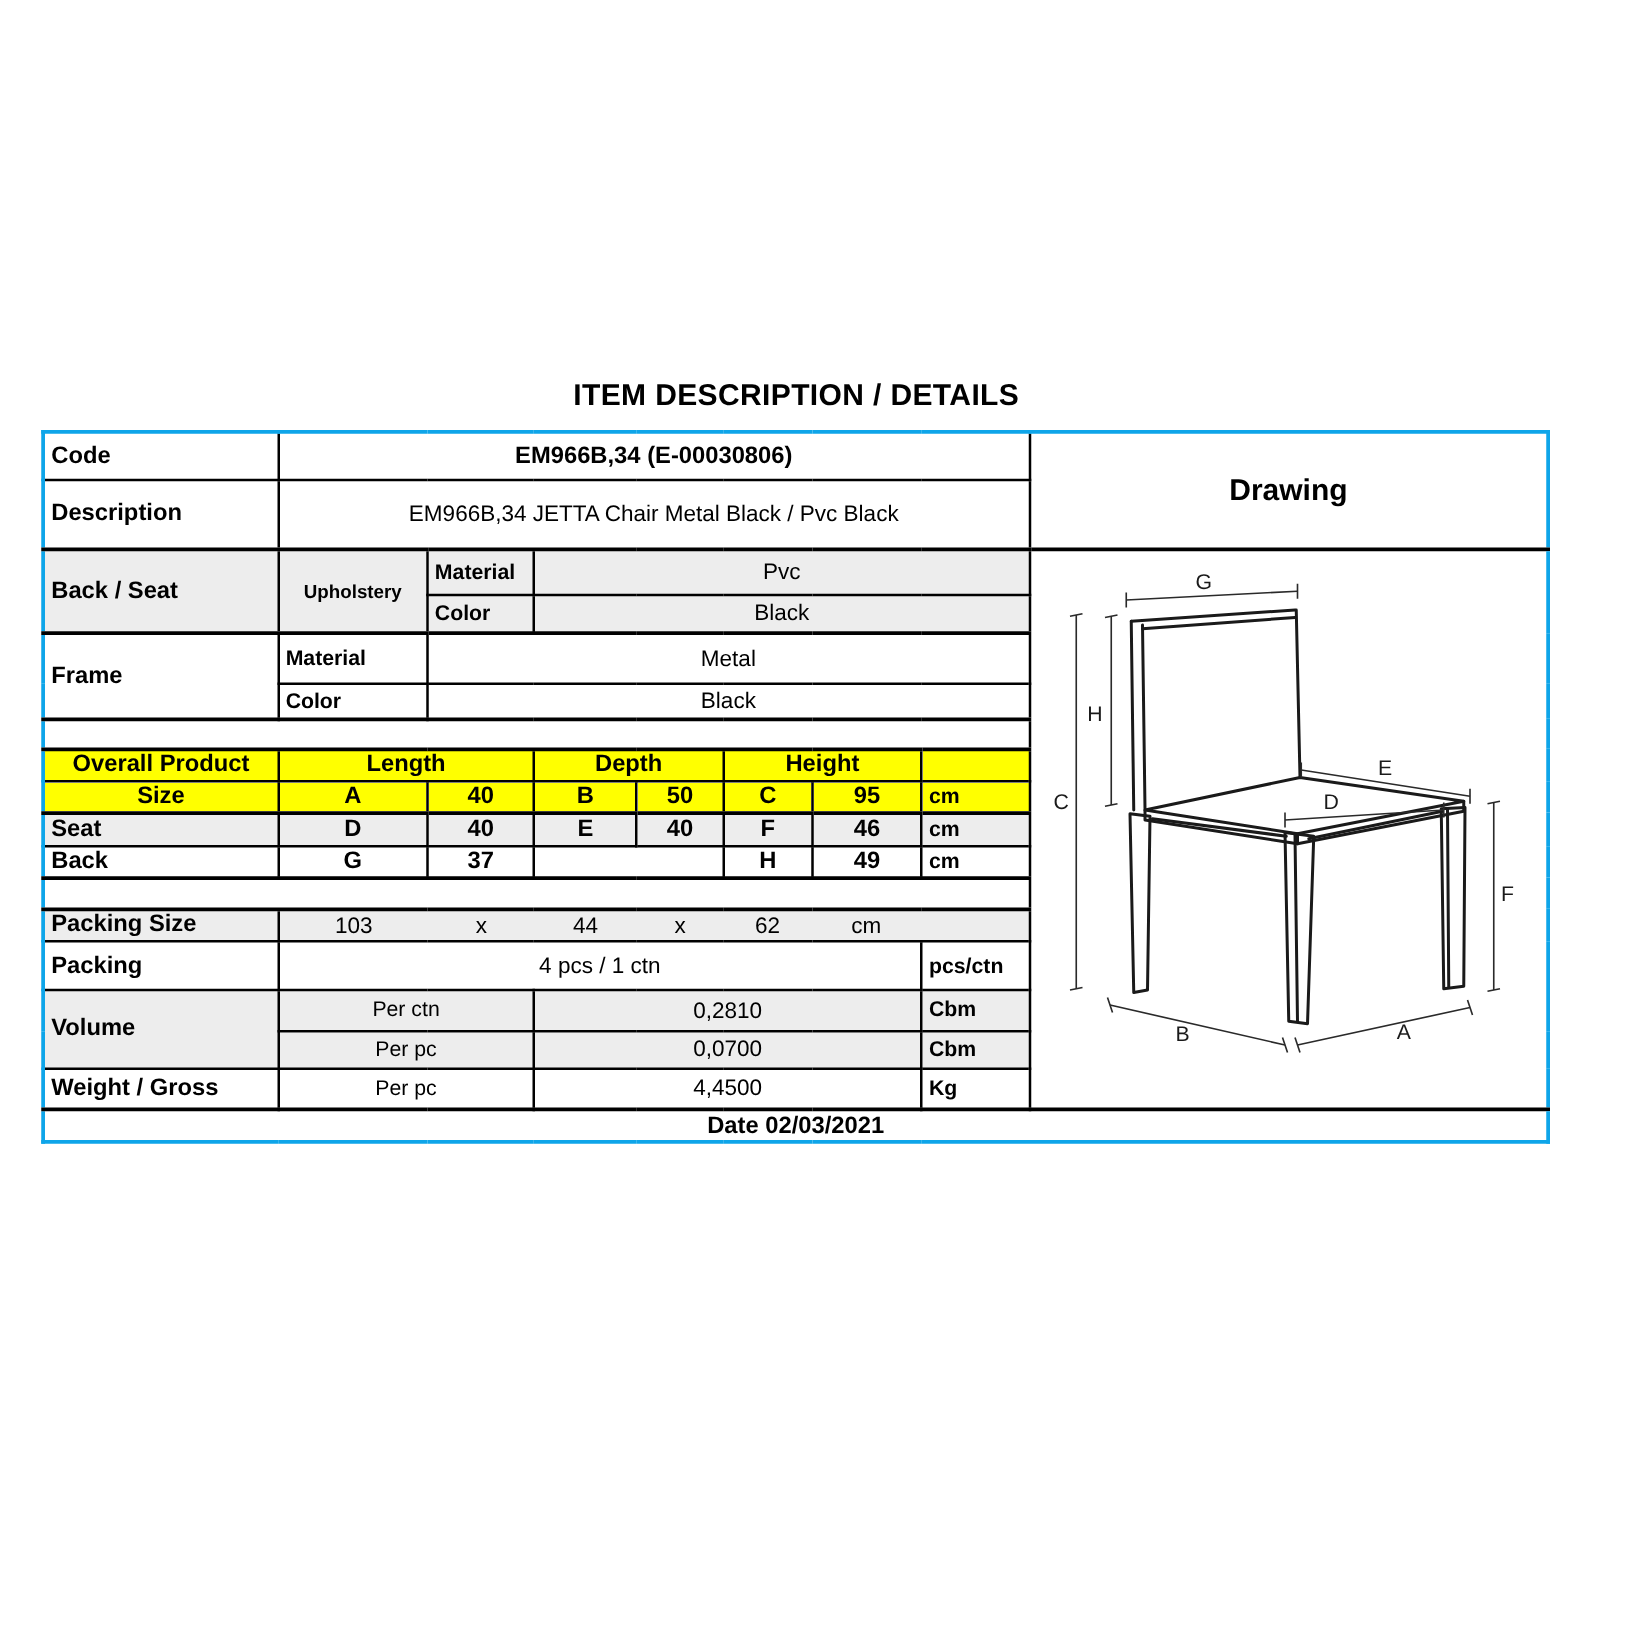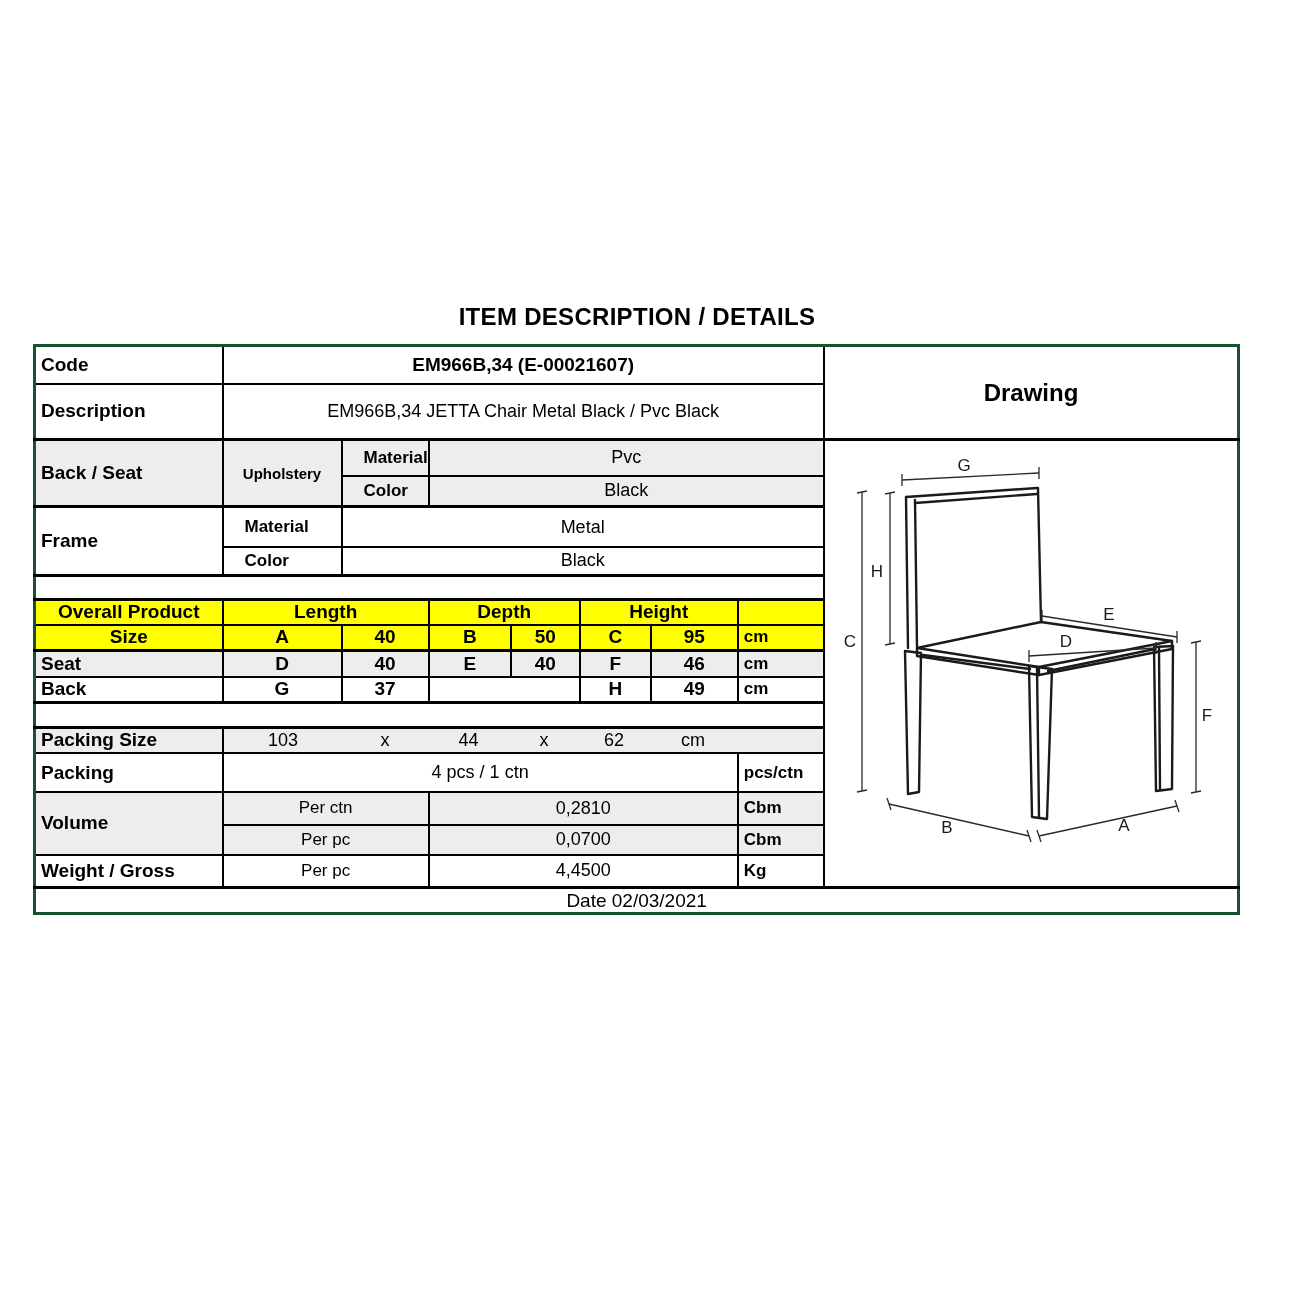--- a/index.html
+++ b/index.html
@@ -5,42 +5,42 @@
   html,body{margin:0;padding:0;}
   body{
     width:1300px;height:1300px;background:#ffffff;position:relative;
     font-family:"Liberation Sans", sans-serif;color:#000;
   }
   .title{
     position:absolute;top:303px;left:36px;width:1202px;text-align:center;
     font-weight:bold;font-size:24px;letter-spacing:.3px;
   }
   .sheet{position:absolute;top:344px;left:33px;}
-  table{border-collapse:collapse;table-layout:fixed;border:3px solid #14532d;}
+  table{border-collapse:collapse;table-layout:fixed;border:3px solid #0ea5e9;}
   td{
     border:2px solid #000;padding:0;text-align:center;font-size:18px;
     overflow:hidden;vertical-align:middle;white-space:nowrap;
   }
   td.label{text-align:left;font-weight:bold;font-size:19px;padding-left:5px;}
-  td.sub{text-align:left;font-weight:bold;font-size:17px;padding-left:21px;}
+  td.sub{text-align:left;font-weight:bold;font-size:17px;padding-left:5px;}
   td.subc{font-size:17px;}
   td.unit{text-align:left;font-weight:bold;font-size:17px;padding-left:5px;}
   td.b{font-weight:bold;font-size:19px;}
   .gray{background:#ededed;}
   .yellow{background:#ffff00;margin-left:25px;}
   .bt3{border-top-width:3px !important;}
   td.center{text-align:center;}
   td.drawhead{font-weight:bold;font-size:24px;text-align:center;}
   td.drawcanvas{vertical-align:top;padding:0;}
   .ps-grid{
     display:grid;grid-template-columns:119px 85px 82px 69px 71px 87px 86px;
     width:100%;
   }
   .ps-grid span{display:block;text-align:center;font-size:18px;}
-  .datecell{font-weight:normal;font-size:19px;text-align:center;margin-left:41px;}
+  .datecell{font-weight:bold;font-size:19px;text-align:center;margin-left:41px;}
   svg text{font-family:"Liberation Sans",sans-serif;}
 </style>
 </head>
 <body>
 
 <div class="title">ITEM DESCRIPTION / DETAILS</div>
 
 <div class="sheet">
 <table>
   <colgroup>
@@ -51,21 +51,21 @@
         <col style="width:69px">
         <col style="width:71px">
     <col style="width:87px">
         <col style="width:86px">
         <col style="width:415px">
   </colgroup>
 
   <tbody>
         <tr style="height:38px">
     <td class="label">Code</td>
-    <td colspan="7" class="b">EM966B,34 (E-00021607)</td>
+    <td colspan="7" class="b">EM966B,34 (E-00030806)</td>
     <td rowspan="2" class="drawhead">Drawing</td>
   </tr>
 
   <tr style="height:56px">
     <td class="label">Description</td>
     <td colspan="7">EM966B,34 JETTA Chair Metal Black / Pvc Black</td>
   </tr>
 
   <tr style="height:36px">
     <td class="label gray bt3" rowspan="2">Back / Seat</td>

